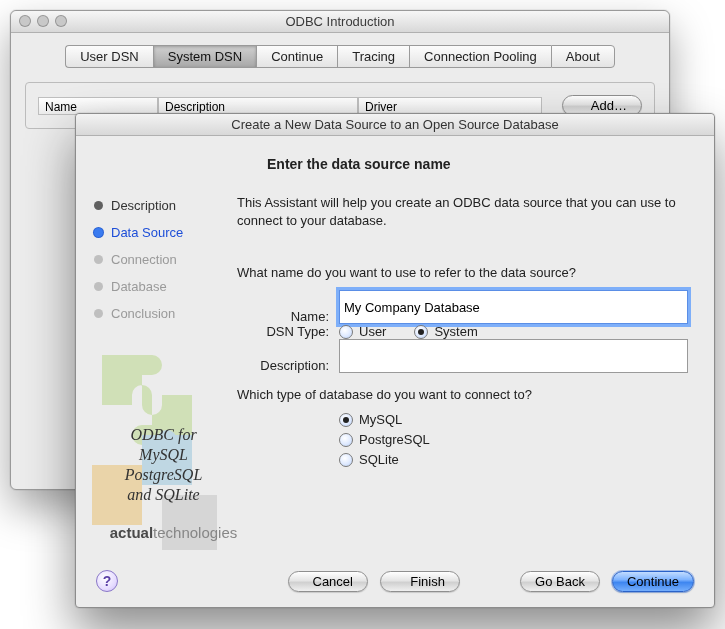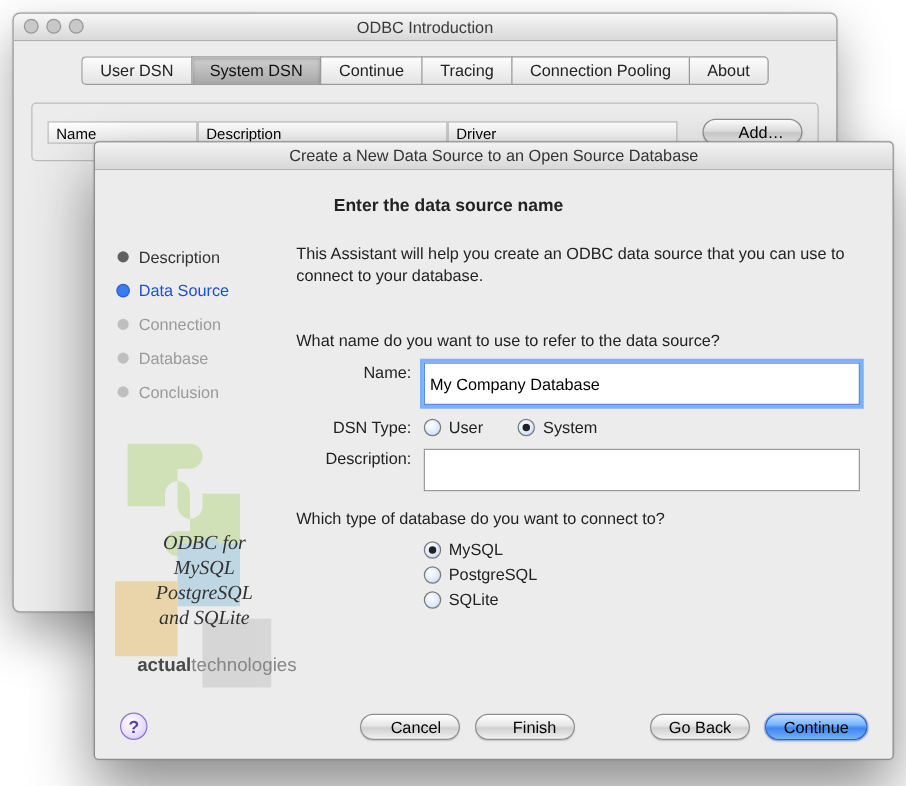--- a/index.html
+++ b/index.html
@@ -185,21 +185,21 @@
     padding: 20px 26px 6px 6px;
     font-size: 13px;
     color: #222;
   }
   .main h3 {
     font-size: 14px; font-weight: 600;
     margin: 0 0 22px 30px;
   }
   .helptext { margin: 0 0 36px 0; line-height: 1.35; }
   .question { margin: 14px 0 10px 0; }
-  .row { display: flex; align-items: flex-start; margin-bottom: 10px; }
+  .row { display: flex; align-items: flex-end; margin-bottom: 0; }
   .row label.key {
     width: 92px; text-align: right; margin-right: 10px;
   }
   .textinput {
     flex: 1;
     border: 1px solid #9a9a9a;
     background: #fff;
     font-size: 13px;
     padding: 16px 4px;
     height: 34px;

